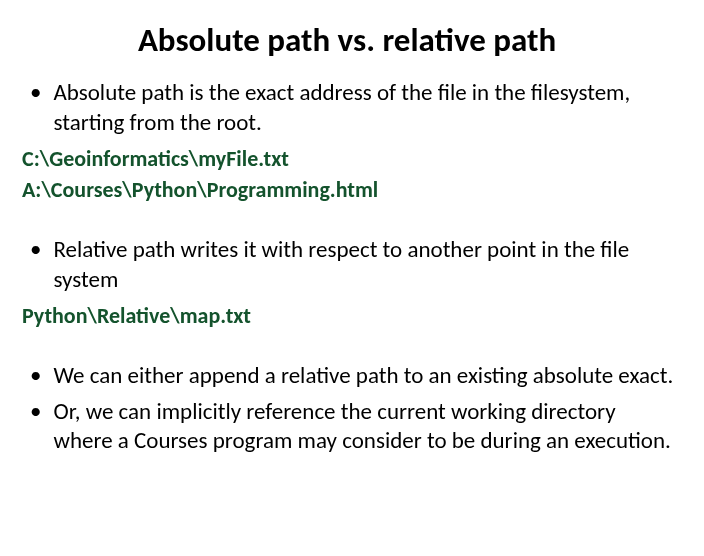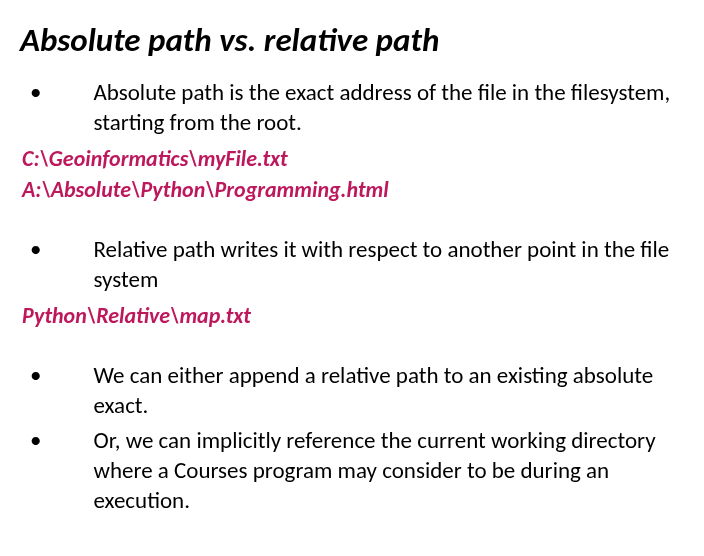--- a/index.html
+++ b/index.html
@@ -11,66 +11,63 @@
       width: 704px;
       height: 556px;
       background: #ffffff;
       font-family: Calibri, Arial, sans-serif;
       padding: 20px 30px 20px 20px;
       overflow: hidden;
     }
     .title {
       font-size: 33px;
       font-weight: bold;
-      text-align: left;
+      text-align: center;
       color: #000;
       margin-bottom: 18px;
-      font-style: italic;
     }
     .bullet-item {
       display: flex;
       font-size: 23px;
       color: #000;
       line-height: 1.3;
       margin-bottom: 6px;
       padding-left: 10px;
     }
     .bullet-dot {
       margin-right: 12px;
       flex-shrink: 0;
     }
     .bullet-text {
       flex: 1;
-      margin-left: 40px;
     }
     .red-path {
       font-size: 22px;
       font-weight: bold;
-      color: #be185d;
+      color: #14532d;
       line-height: 1.35;
       margin-bottom: 2px;
       padding-left: 2px;
-      font-style: italic;
     }
     .spacer {
       height: 28px;
     }
   </style>
 </head>
 <body>
 
 <div class="title">Absolute path vs. relative path</div>
 
 <div class="bullet-item">
   <span class="bullet-dot">•</span>
   <span class="bullet-text">Absolute path is the exact address of the file in the filesystem, starting from the root.</span>
 </div>
 
 <div class="red-path">C:\Geoinformatics\myFile.txt</div>
-<div class="red-path">A:\Absolute\Python\Programming.html</div>
+<div class="red-path">A:\Courses\Python\Programming.html</div>
 
 <div class="spacer"></div>
 
 <div class="bullet-item">
   <span class="bullet-dot">•</span>
   <span class="bullet-text">Relative path writes it with respect to another point in the file system</span>
 </div>
 
 <div class="red-path">Python\Relative\map.txt</div>
 

